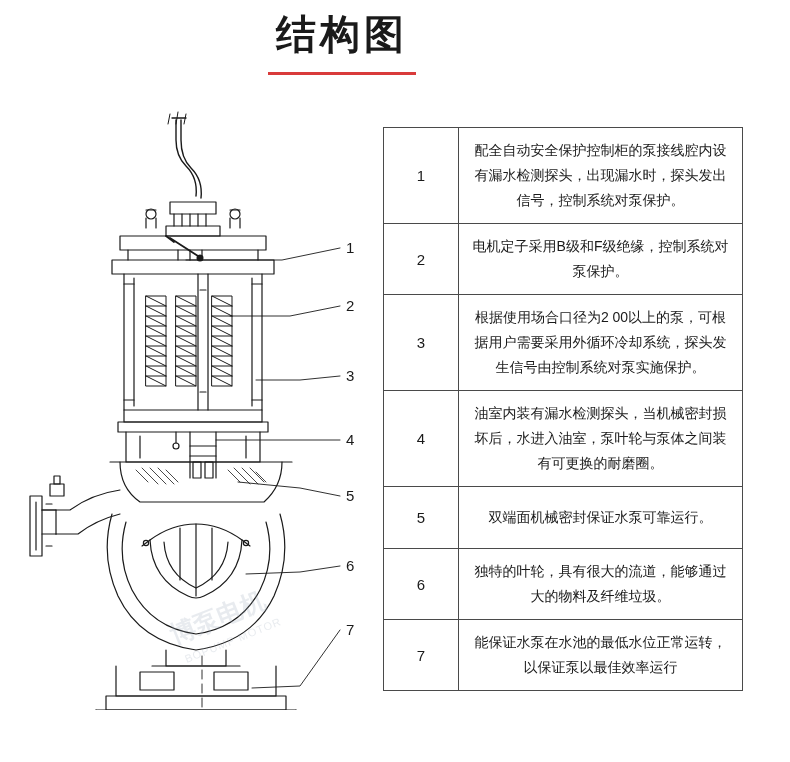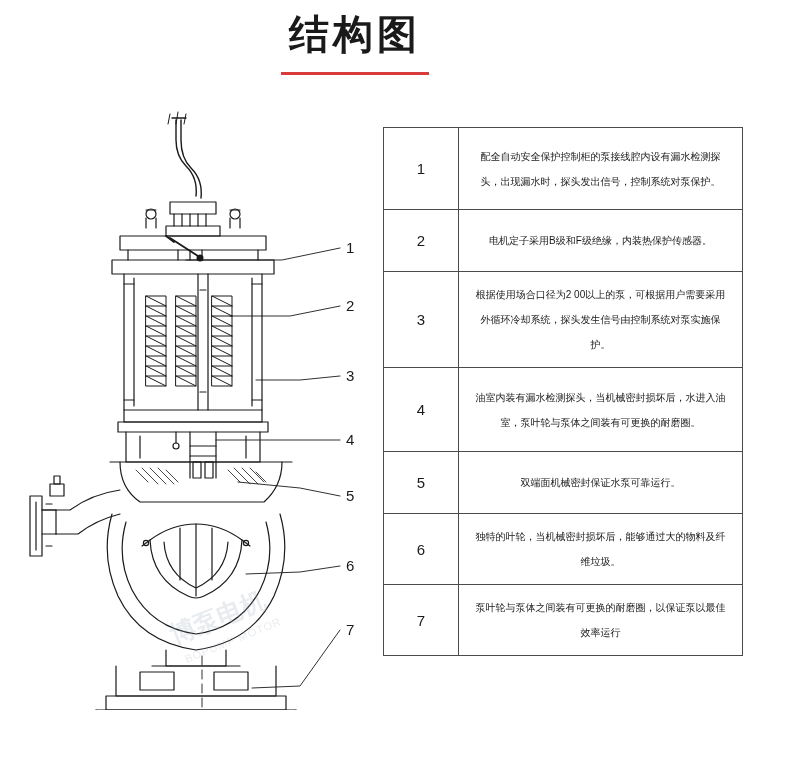--- a/index.html
+++ b/index.html
@@ -16,21 +16,21 @@
   }
   .page {
     position: relative;
     width: 790px;
     height: 762px;
   }
   
   .title-block {
     position: absolute;
     top: 6px;
-    left: 13px;
+    left: 0;
     width: 684px;
     text-align: center;
   }
   .title-text {
     font-size: 40px;
     font-weight: bold;
     color: #1a1a1a;
     letter-spacing: 4px;
     line-height: 56px;
   }
@@ -86,21 +86,21 @@
     padding: 10px 6px;
   }
   td.num-cell {
     width: 62px;
     text-align: center;
     font-size: 15px;
     color: #1a1a1a;
   }
   td.desc-cell {
     text-align: center;
-    font-size: 10px;
+    font-size: 14px;
     line-height: 25px;
     color: #1a1a1a;
     padding-left: 12px;
     padding-right: 12px;
   }
   .row-h1 { height: 82px; }
   .row-h2 { height: 62px; }
   .row-h3 { height: 84px; }
   .row-h4 { height: 84px; }
   .row-h5 { height: 62px; }
@@ -248,38 +248,38 @@
   </div>
 
   <table class="legend-table">
     <tbody>
       <tr class="row-h1">
         <td class="num-cell">1</td>
         <td class="desc-cell">配全自动安全保护控制柜的泵接线腔内设有漏水检测探头，出现漏水时，探头发出信号，控制系统对泵保护。</td>
       </tr>
       <tr class="row-h2">
         <td class="num-cell">2</td>
-        <td class="desc-cell">电机定子采用B级和F级绝缘，内装热保护传感器。</td>
+        <td class="desc-cell">电机定子采用B级和F级绝缘，控制系统对泵保护。</td>
       </tr>
       <tr class="row-h3">
         <td class="num-cell">3</td>
         <td class="desc-cell">根据使用场合口径为2 00以上的泵，可根据用户需要采用外循环冷却系统，探头发生信号由控制系统对泵实施保护。</td>
       </tr>
       <tr class="row-h4">
         <td class="num-cell">4</td>
         <td class="desc-cell">油室内装有漏水检测探头，当机械密封损坏后，水进入油室，泵叶轮与泵体之间装有可更换的耐磨圈。</td>
       </tr>
       <tr class="row-h5">
         <td class="num-cell">5</td>
         <td class="desc-cell">双端面机械密封保证水泵可靠运行。</td>
       </tr>
       <tr class="row-h6">
         <td class="num-cell">6</td>
-        <td class="desc-cell">独特的叶轮，当机械密封损坏后，能够通过大的物料及纤维垃圾。</td>
+        <td class="desc-cell">独特的叶轮，具有很大的流道，能够通过大的物料及纤维垃圾。</td>
       </tr>
       <tr class="row-h7">
         <td class="num-cell">7</td>
-        <td class="desc-cell">泵叶轮与泵体之间装有可更换的耐磨圈，以保证泵以最佳效率运行</td>
+        <td class="desc-cell">能保证水泵在水池的最低水位正常运转，以保证泵以最佳效率运行</td>
       </tr>
     </tbody>
   </table>
 
 </div>
 
 </body></html>

